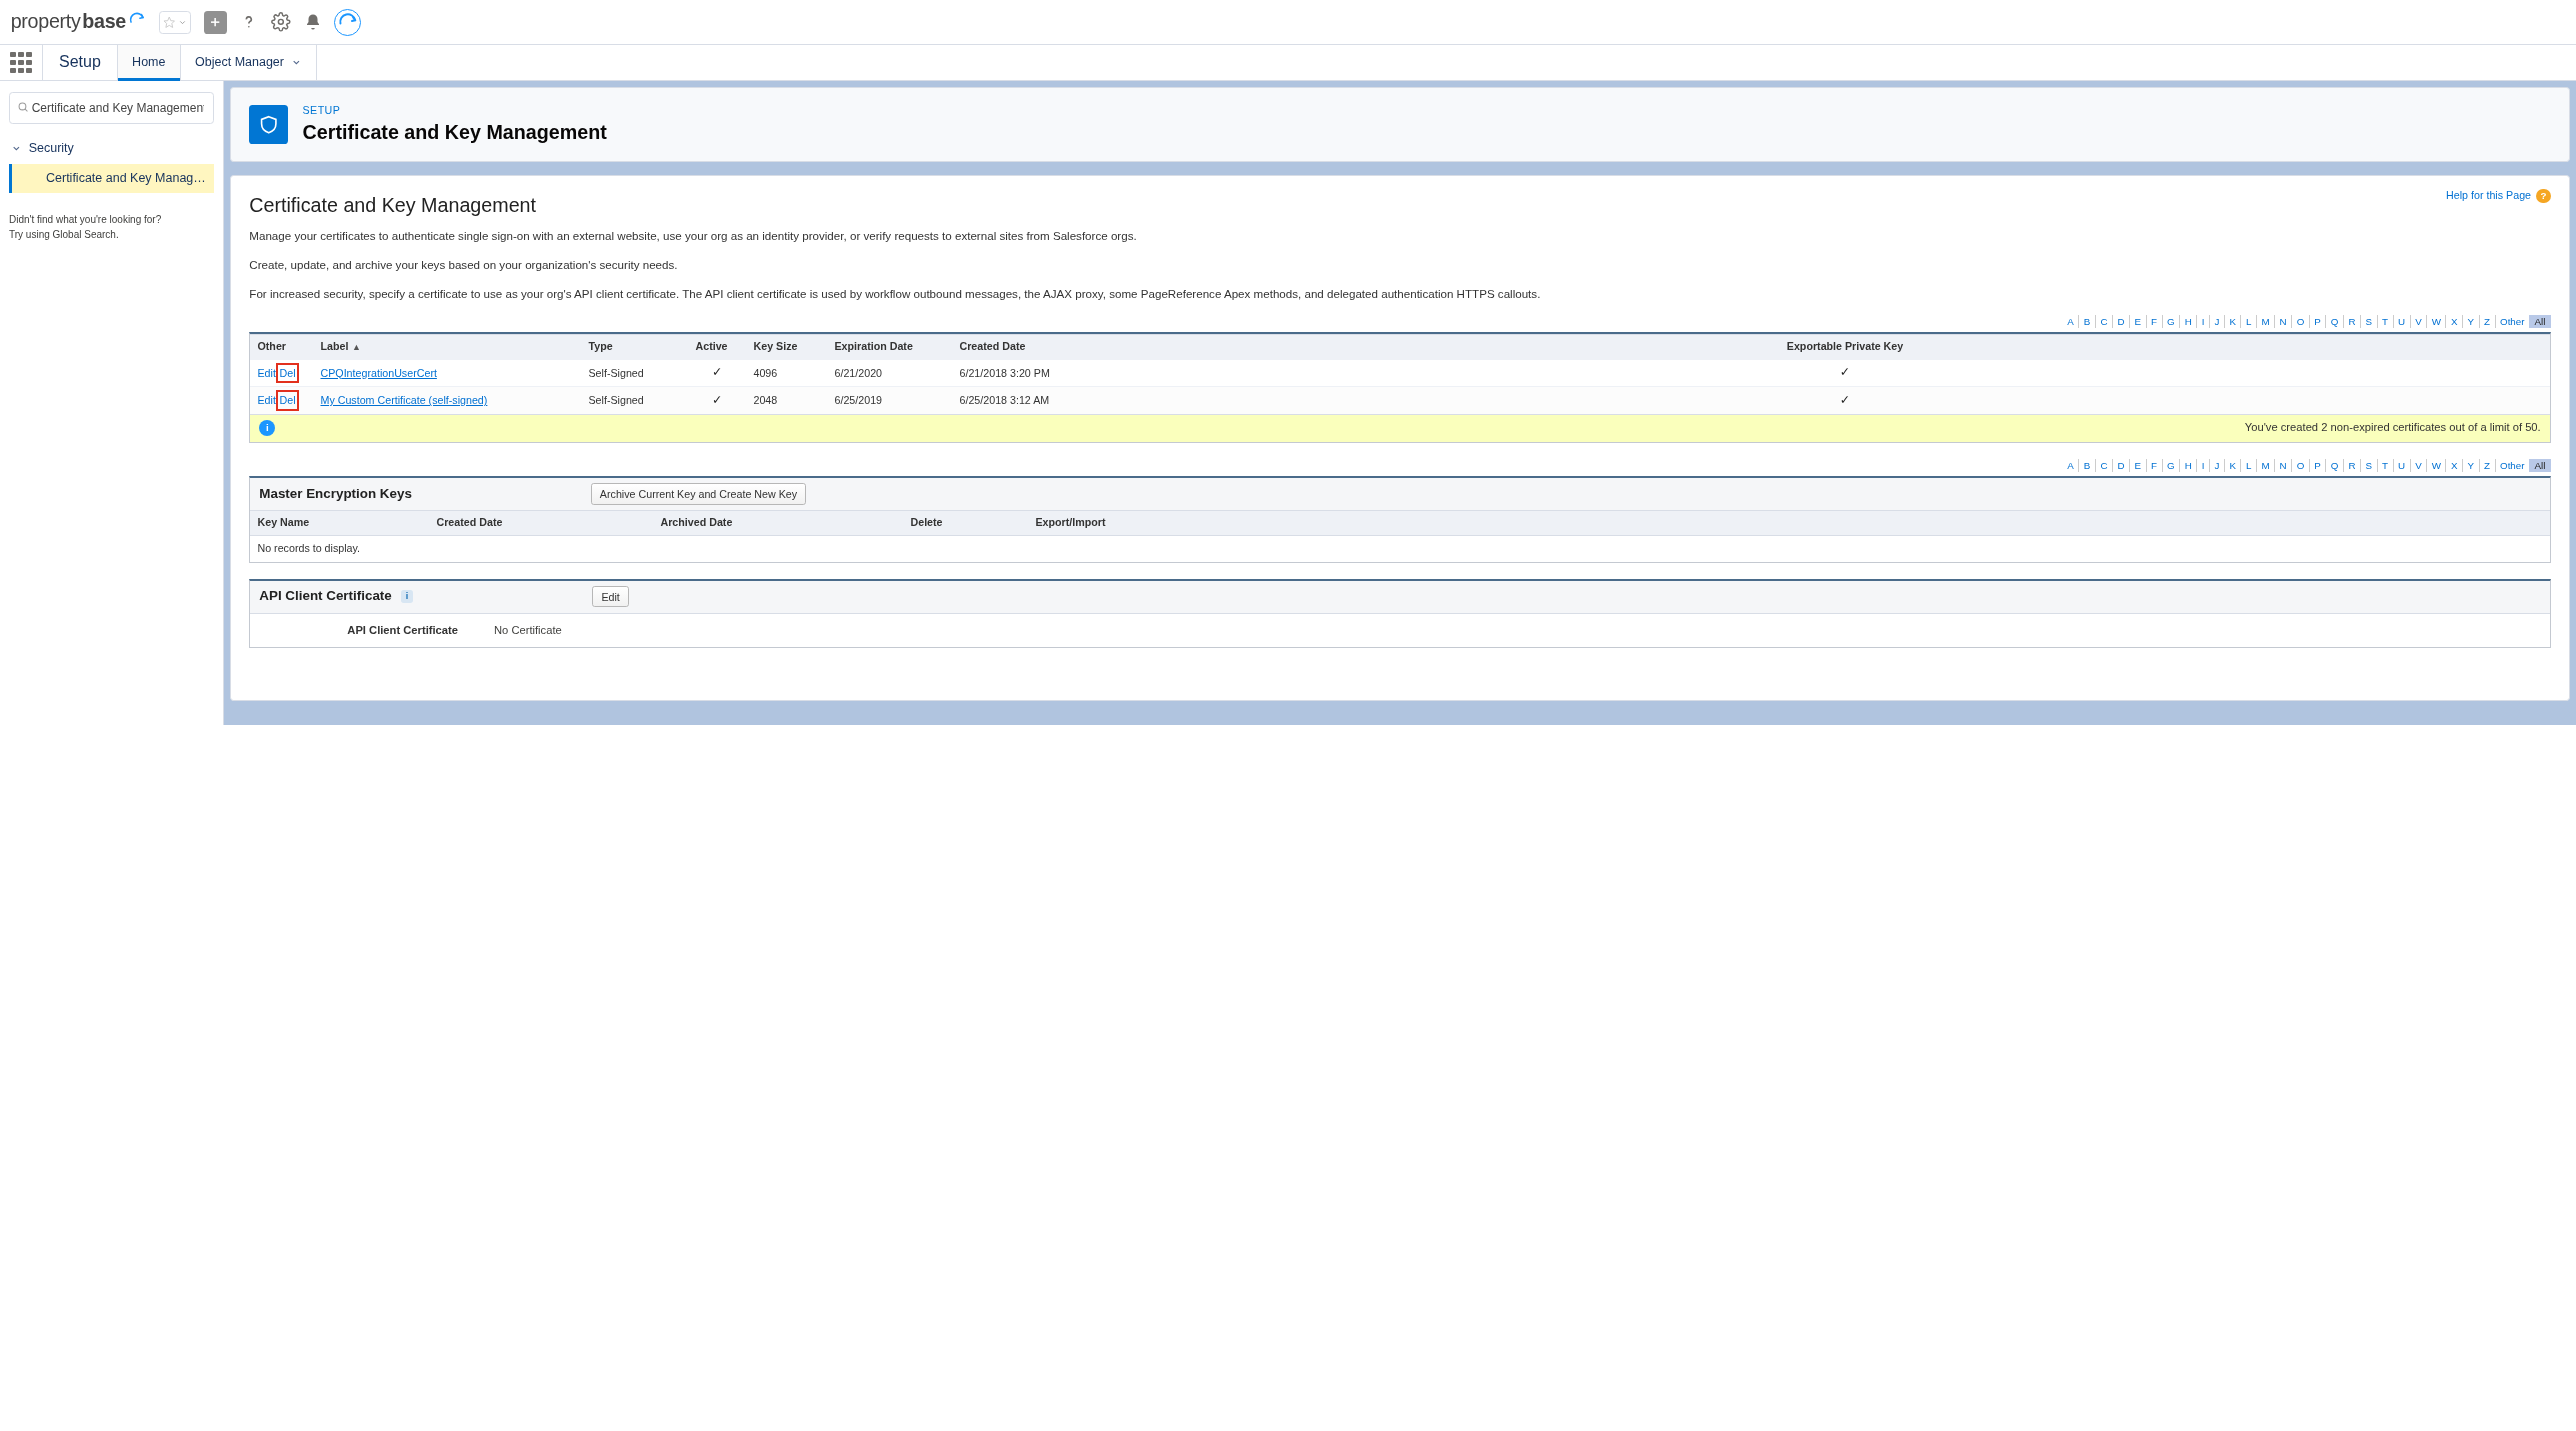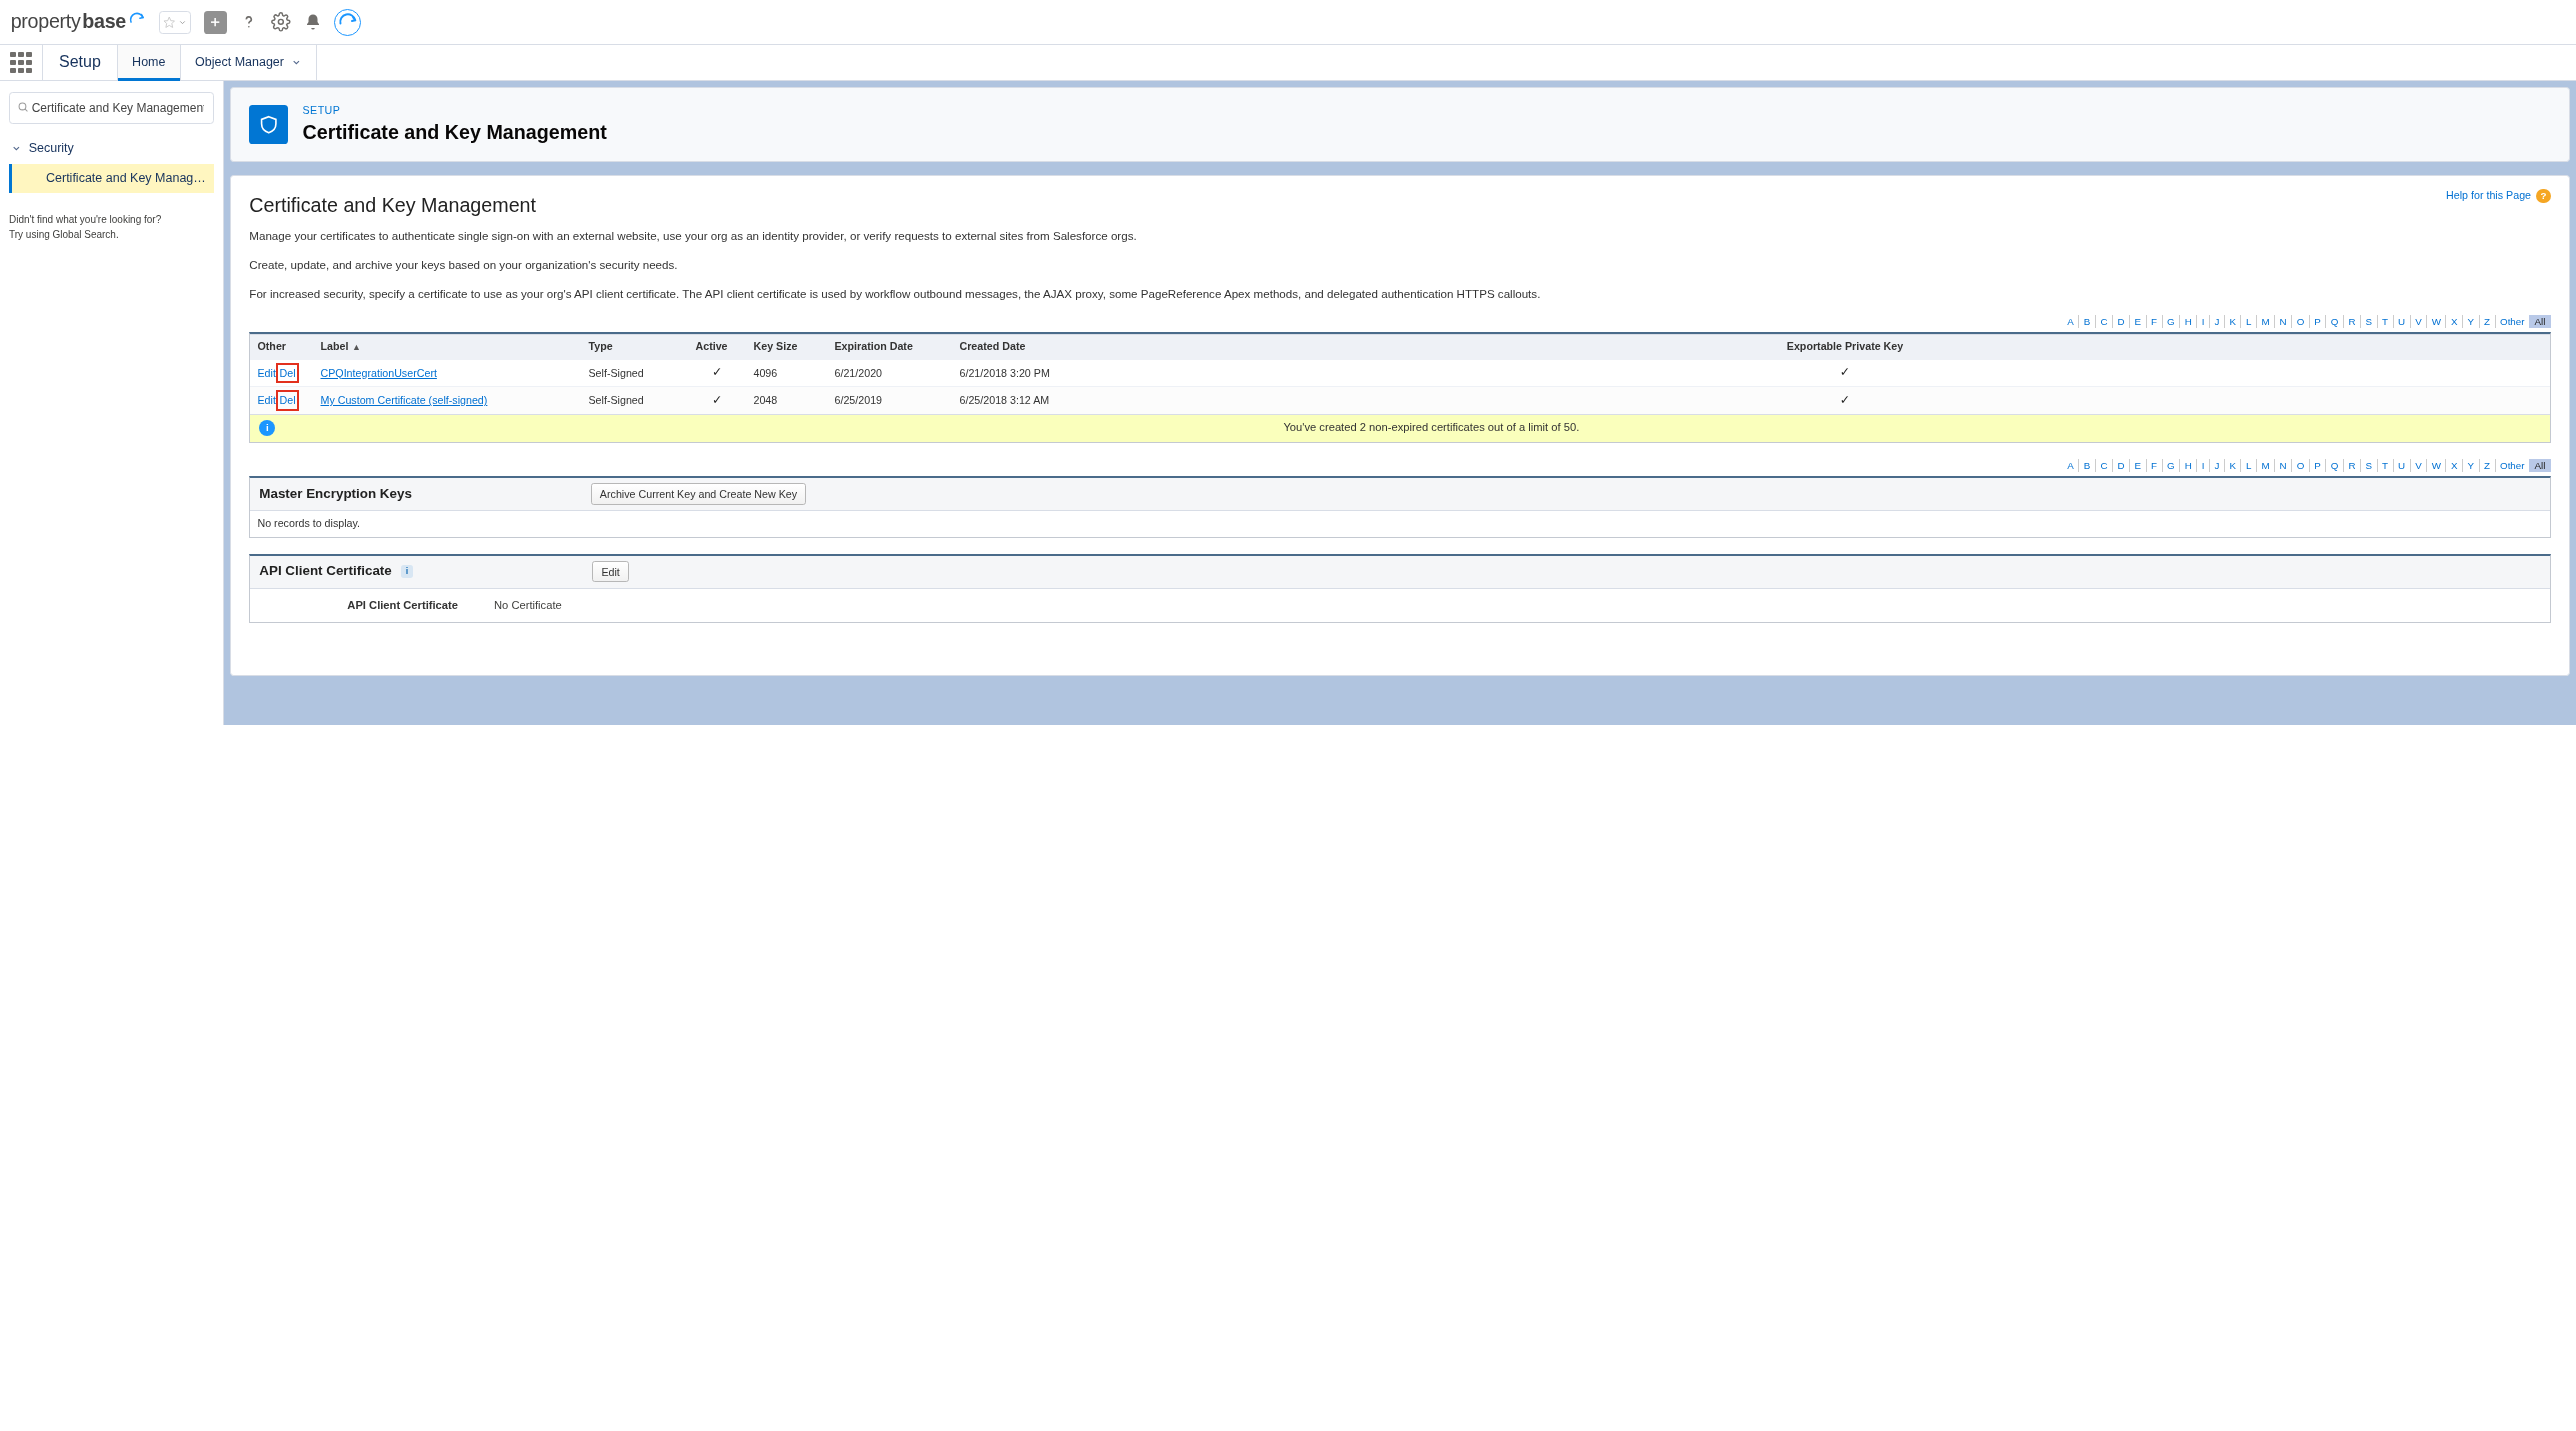--- a/index.html
+++ b/index.html
@@ -307,21 +307,21 @@
                 <td style="text-align:center"><span class="check">✓</span></td>
                 <td>2048</td>
                 <td>6/25/2019</td>
                 <td>6/25/2018 3:12 AM</td>
                 <td style="text-align:center"><span class="check">✓</span></td>
               </tr>
             </tbody>
         </table>
         <div class="info-row">
           <span class="i">i</span>
-          <span style="flex:1;text-align:center;padding-left:36px">You've created 2 non-expired certificates out of a limit of 50.</span>
+          <span style="flex:1;text-align:right;padding-left:36px">You've created 2 non-expired certificates out of a limit of 50.</span>
         </div>
       </div>
 
       <div class="alpha" id="alpha2">
           <span>A</span>
           <span>B</span>
           <span>C</span>
           <span>D</span>
           <span>E</span>
           <span>F</span>
@@ -349,20 +349,31 @@
           <span class="all">All</span>
         </div>
 
       <div class="panel">
         <div class="panel-head">
           <div class="panel-title">Master Encryption Keys</div>
           <div class="panel-actions" style="margin-right:auto;margin-left:179px">
             <button class="btn">Archive Current Key and Create New Key</button>
           </div>
         </div>
+        <table class="data">
+          <thead>
+              <tr>
+            <th style="width:179px">Key Name</th>
+            <th style="width:224px">Created Date</th>
+            <th style="width:250px">Archived Date</th>
+            <th style="width:125px">Delete</th>
+            <th>Export/Import</th>
+          </tr>
+            </thead>
+        </table>
         <div class="no-records">No records to display.</div>
       </div>
 
       <div class="panel">
         <div class="panel-head">
           <div class="panel-title">
             <span>API Client Certificate</span>
             <span class="sm-info">i</span>
           </div>
           <div class="panel-actions" style="margin-right:auto;margin-left:179px">

